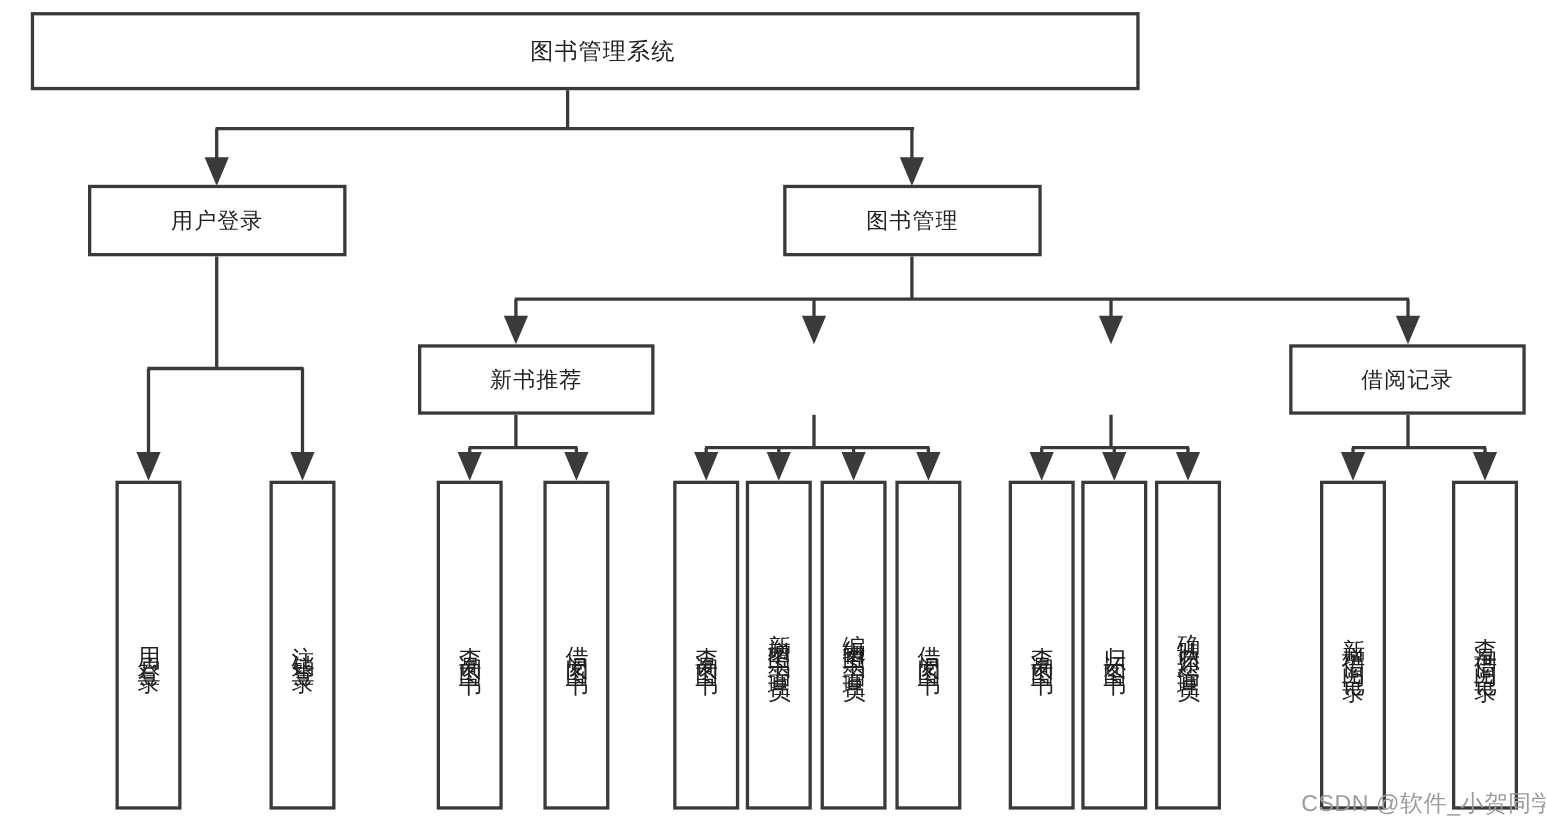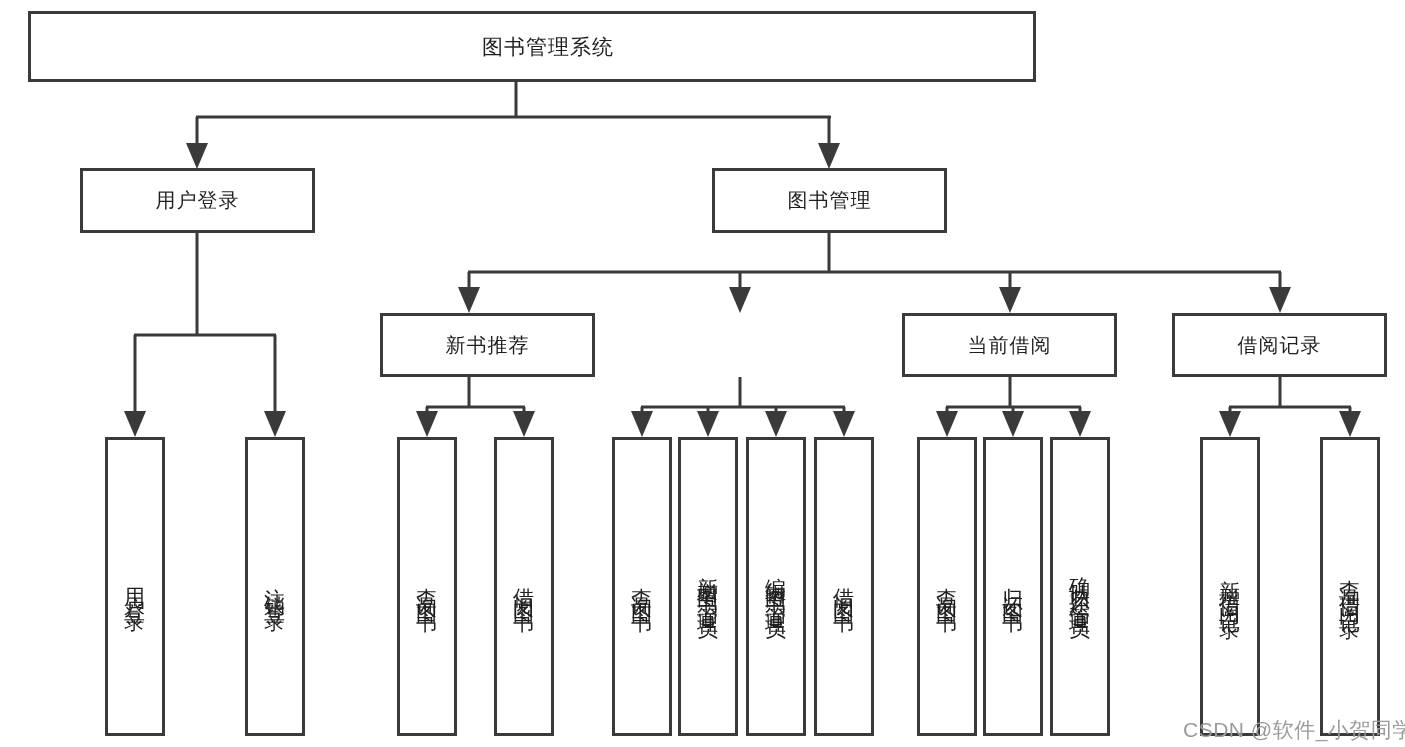--- a/index.html
+++ b/index.html
@@ -140,23 +140,20 @@
   <div class="node node-h" style="left:80px; top:168px; width:235px; height:65px;">
     <span>用户登录</span>
   </div>
   <div class="node node-h" style="left:712px; top:168px; width:235px; height:65px;">
     <span>图书管理</span>
   </div>
 
   <div class="node node-h" style="left:380px; top:313px; width:215px; height:64px;">
     <span>新书推荐</span>
   </div>
-  <div class="node node-h" style="left:902px; top:313px; width:215px; height:64px;">
-    <span>当前借阅</span>
-  </div>
   <div class="node node-h" style="left:1172px; top:313px; width:215px; height:64px;">
     <span>借阅记录</span>
   </div>
 
   <div class="node leaf" style="left:105px;">
     <span class="v-label">用户登录</span>
   </div>
   <div class="node leaf" style="left:245px;">
     <span class="v-label">注销登录</span>
   </div>

